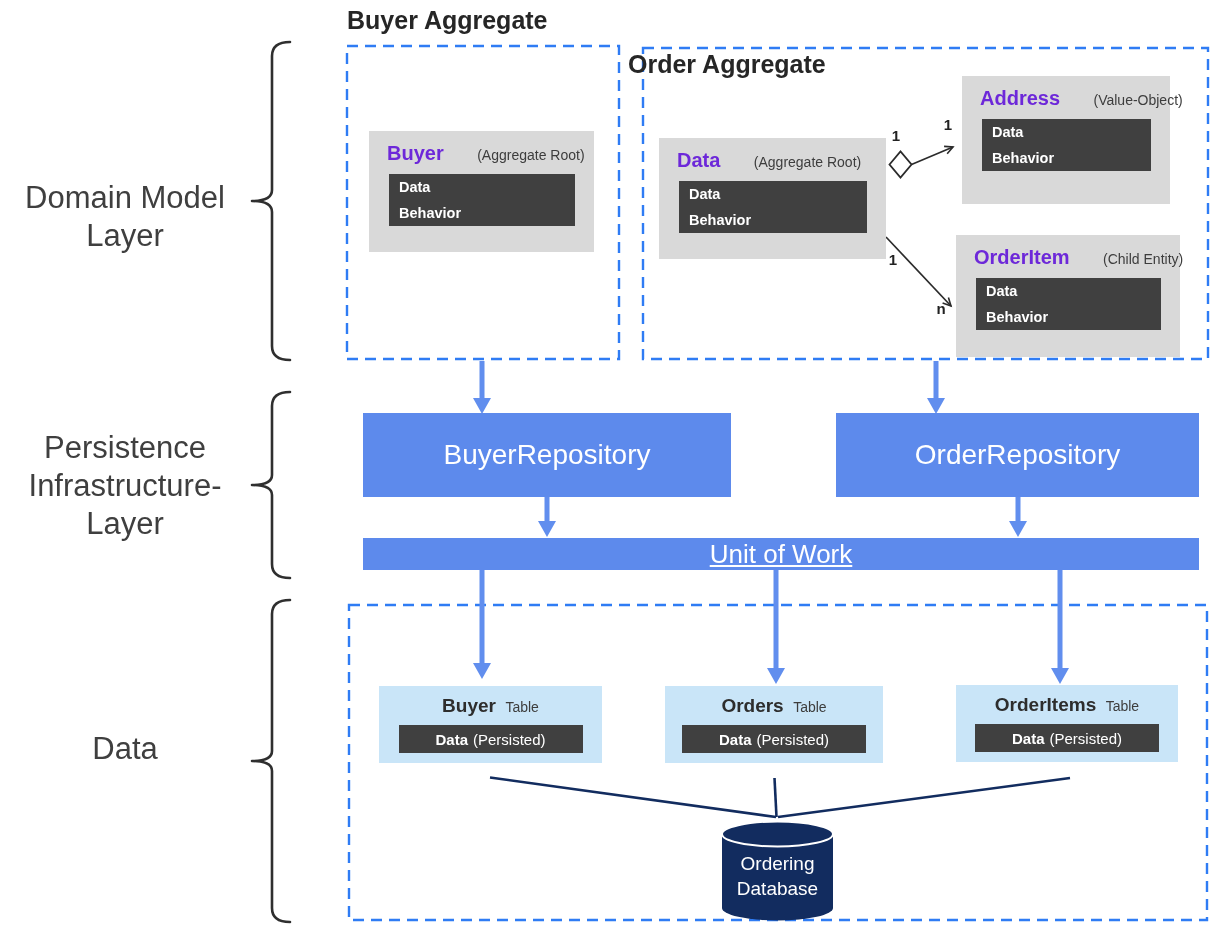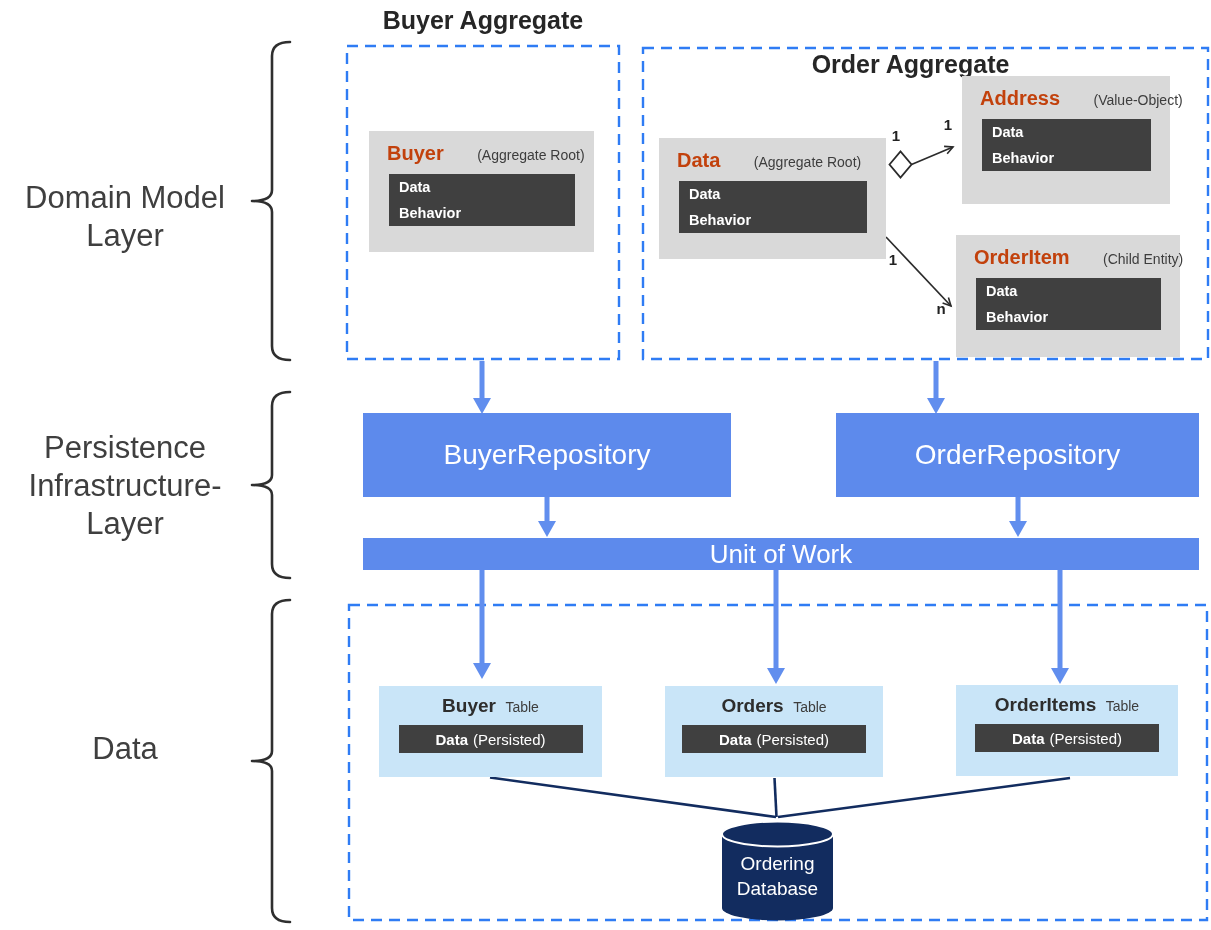--- a/index.html
+++ b/index.html
@@ -8,47 +8,47 @@
 
   .dashed-rect{fill:none;stroke:var(--dashed-blue);stroke-width:2.4;stroke-dasharray:11 7;}
   .brace{fill:none;stroke:#2f2f2f;stroke-width:2.6;stroke-linecap:round;stroke-linejoin:round;}
   .blue-arrow rect,.blue-arrow polygon{fill:var(--arrow-blue);}
   .uml-line{stroke:#2b2b2b;stroke-width:1.7;fill:none;}
   .diamond{fill:#fff;stroke:#2b2b2b;stroke-width:1.8;}
   .navy-line{stroke:var(--navy);stroke-width:2.6;}
   .cyl{fill:var(--navy);}
   .cyl-top{fill:var(--navy);stroke:#fff;stroke-width:2;}
 
-  .agg-header{position:absolute;top:6px;text-align:center;font-size:25px;font-weight:bold;color:var(--text-dark);}
+  .agg-header{position:absolute;top:6px;text-align:left;font-size:25px;font-weight:bold;color:var(--text-dark);}
   .hdr-buyer{left:347px;width:272px;}
   .hdr-order{left:628px;width:565px;margin-top:44px;}
 
   .layer-label{position:absolute;left:10px;width:230px;text-align:center;color:var(--label-gray);font-size:31px;line-height:38px;}
   .ll-domain{top:179px}.ll-infra{top:429px}.ll-data{top:730px}
 
   .entity-card{position:absolute;background:var(--card-gray);box-sizing:border-box;}
   .card-buyer{left:369px;top:131px;width:225px;height:121px;}
   .card-order{left:659px;top:138px;width:227px;height:121px;}
   .card-address{left:962px;top:76px;width:208px;height:128px;}
   .card-orderitem{left:956px;top:235px;width:224px;height:122px;}
   .entity-card .title{margin:11px 8px 0 18px;white-space:nowrap;}
-  .entity-card .e-name{font-size:20px;font-weight:bold;color:#c2410c;}
+  .entity-card .e-name{font-size:20px;font-weight:bold;color:#6d28d9;}
   .entity-card .e-stereo{font-size:14px;color:#3d3d3d;margin-left:5px;padding-left:24px;}
   .entity-card .bar{margin:9px 19px 0 20px;height:26px;background:var(--bar-dark);color:#fff;
     font-size:14.5px;font-weight:bold;display:flex;align-items:center;padding-left:10px;box-sizing:border-box;}
   .entity-card .bar + .bar{margin-top:0;}
 
   .repo{position:absolute;top:413px;height:84px;background:var(--box-blue);color:#fff;
     display:flex;align-items:center;justify-content:center;font-size:28px;}
   .repo-buyer{left:363px;width:368px;}
   .repo-order{left:836px;width:363px;}
   .uow{position:absolute;left:363px;top:538px;width:836px;height:32px;background:var(--box-blue);color:#fff;
-    display:flex;align-items:center;justify-content:center;font-size:26px;}
-
-  .table-card{position:absolute;background:var(--light-blue);width:223px;height:91px;box-sizing:border-box;}
+    display:flex;align-items:center;justify-content:center;font-size:26px;text-decoration:underline;}
+
+  .table-card{position:absolute;background:var(--light-blue);width:223px;height:77px;box-sizing:border-box;}
   .tc-buyer{left:379px;top:686px;}
   .tc-orders{left:665px;top:686px;width:218px;}
   .tc-orderitems{left:956px;top:685px;width:222px;}
   .table-card .t-title{margin-top:9px;text-align:center;white-space:nowrap;}
   .table-card .t-name{font-size:19px;font-weight:bold;color:#2d2d2d;}
   .table-card .t-suffix{font-size:14px;color:#3d3d3d;margin-left:5px;}
   .table-card .t-bar{margin:8px auto 0;width:184px;height:28px;background:var(--bar-dark);color:#fff;
     display:flex;align-items:center;justify-content:center;font-size:15px;white-space:nowrap;}
   .table-card .t-bar .b-name{font-weight:bold;}
   .table-card .t-bar .b-qual{margin-left:5px;}

